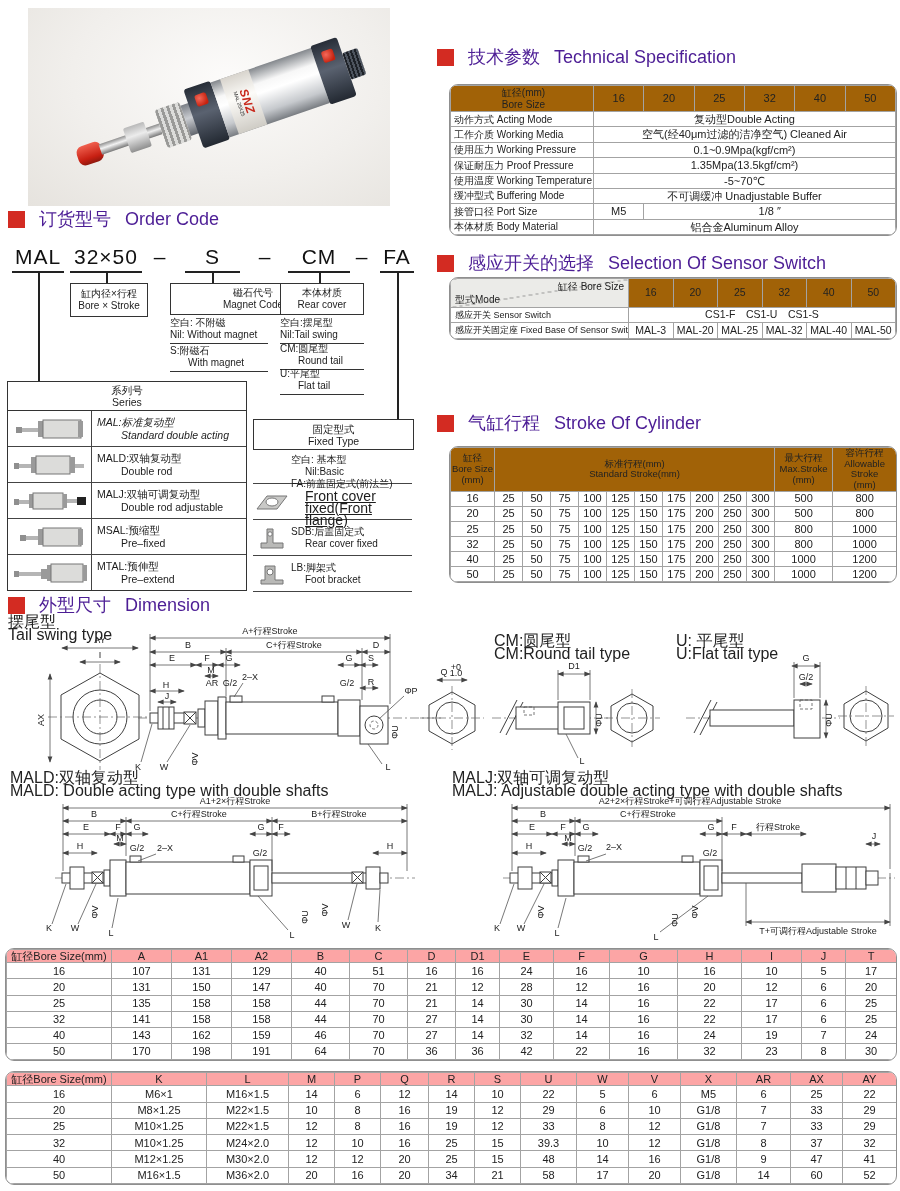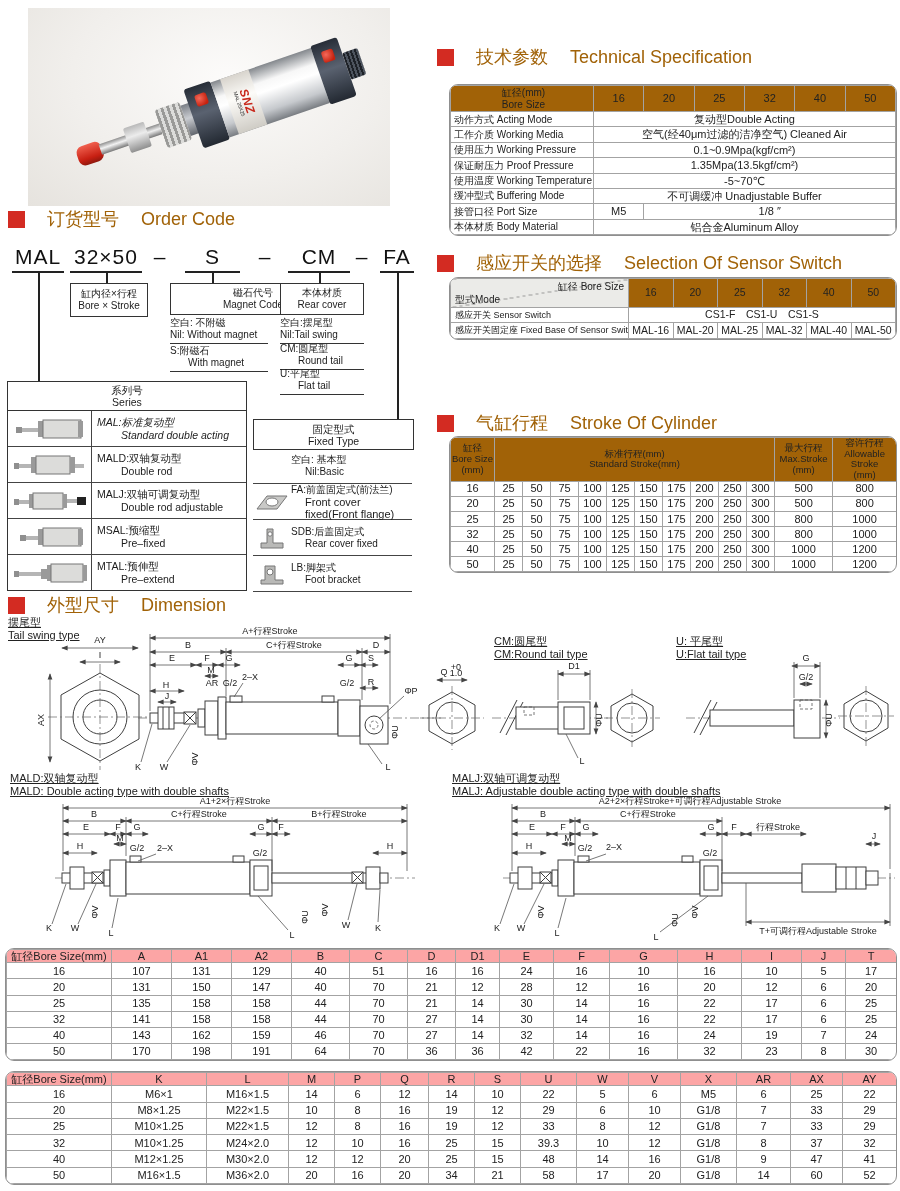--- a/index.html
+++ b/index.html
@@ -1,20 +1,20 @@
 <!DOCTYPE html>
 <html><head>
 <meta charset="utf-8">
 <style>
   html,body{margin:0;padding:0;}
   body{width:900px;height:1191px;position:relative;background:#fff;
        font-family:"Liberation Sans","DejaVu Sans",sans-serif;color:#1c1c1c;overflow:hidden;}
   .abs{position:absolute;}
   
-  .heading{position:absolute;display:flex;align-items:center;gap:22px;font-size:18px;color:#a16207;white-space:nowrap;}
+  .heading{position:absolute;display:flex;align-items:center;gap:14px;font-size:18px;color:#4c1d95;white-space:nowrap;}
   .heading .sq{width:17px;height:17px;background:#d32b22;flex:0 0 auto;}
   
   .tblwrap{position:absolute;border:1px solid #8f8f8f;border-radius:9px;overflow:hidden;background:#fff;}
   table{border-collapse:collapse;width:100%;height:100%;table-layout:fixed;font-size:11px;color:#222;}
   td{border:1px solid #a3a3a3;text-align:center;padding:0;line-height:1.12;overflow:hidden;}
   .hd{background:#a16207;}
   
   .spec td.lbl{text-align:left;padding-left:3px;font-size:10px;white-space:nowrap;}
   
   .diag{position:relative;background:linear-gradient(to bottom right,#ebebe8 49.5%,#9a9a9a 49.5%,#9a9a9a 50.5%,#ebebe8 50.5%);}
@@ -41,23 +41,23 @@
   .serrow:last-child{border-bottom:none;}
   .sericon{width:83px;flex:0 0 auto;display:flex;justify-content:center;border-right:1px solid #444;align-self:stretch;align-items:center;}
   .sertxt{font-size:10.5px;line-height:12.5px;padding-left:5px;}
   .sertxt .ind{padding-left:24px;display:block;}
   .fixhead{position:absolute;border:1.5px solid #333;text-align:center;font-size:10.5px;line-height:12px;
            display:flex;flex-direction:column;justify-content:center;background:#fff;}
   .fixrow{display:flex;align-items:center;border-bottom:1px solid #444;}
   .fixicon{width:38px;flex:0 0 auto;display:flex;justify-content:center;align-items:center;}
   .fixtxt{font-size:10px;line-height:12px;}
   .fixtxt .ind{padding-left:14px;display:block;}
-  .fixtxt .sm{font-size:11px;}
+  .fixtxt .sm{font-size:14px;text-decoration:underline;}
   
-  .dtitle{position:absolute;font-size:11px;line-height:12.5px;color:#222;white-space:nowrap;text-decoration:underline;}
+  .dtitle{position:absolute;font-size:16px;line-height:12.5px;color:#222;white-space:nowrap;}
   svg text{font-size:9px;fill:#222;font-family:"Liberation Sans","DejaVu Sans",sans-serif;}
   .ln{stroke:#3f3f3f;stroke-width:1;fill:none;}
   .lnf{stroke:#3f3f3f;stroke-width:1;fill:#fff;}
   .dim{stroke:#555;stroke-width:0.8;fill:none;}
   .cl{stroke:#666;stroke-width:0.7;stroke-dasharray:9 3 2 3;fill:none;}
   .dash{stroke:#555;stroke-width:0.8;stroke-dasharray:3 2;fill:none;}
   
   .photo{position:absolute;left:28px;top:8px;width:362px;height:198px;
          background:radial-gradient(ellipse at 55% 35%,#fcfbfa 0%,#f1efec 55%,#e6e3de 100%);overflow:hidden;}
   .cyl{position:absolute;left:42px;top:62px;width:300px;height:80px;transform:rotate(-19deg);}
@@ -393,32 +393,32 @@
       <td class="hd">32</td>
       <td class="hd">40</td>
       <td class="hd">50</td>
     </tr>
     <tr style="height:15px;">
       <td class="lbl2">感应开关 Sensor Switch</td>
       <td colspan="6">CS1-F　CS1-U　CS1-S</td>
     </tr>
     <tr style="height:16px;">
       <td class="lbl2">感应开关固定座 Fixed Base Of Sensor Switch</td>
-      <td>MAL-16</td>
+      <td>MAL-3</td>
       <td>MAL-20</td>
       <td>MAL-25</td>
       <td>MAL-32</td>
       <td>MAL-40</td>
       <td>MAL-50</td>
     </tr>
   </tbody>
     </table>
 </div>
 
-<div class="tblwrap" style="left:449px;top:436px;width:446px;height:135px;">
+<div class="tblwrap" style="left:449px;top:446px;width:446px;height:135px;">
   <table class="stroke">
     <colgroup>
       <col style="width:44px">
         <col style="width:28px">
         <col style="width:28px">
         <col style="width:28px">
         <col style="width:28px">
         <col style="width:28px">
         <col style="width:28px">
         <col style="width:28px">

